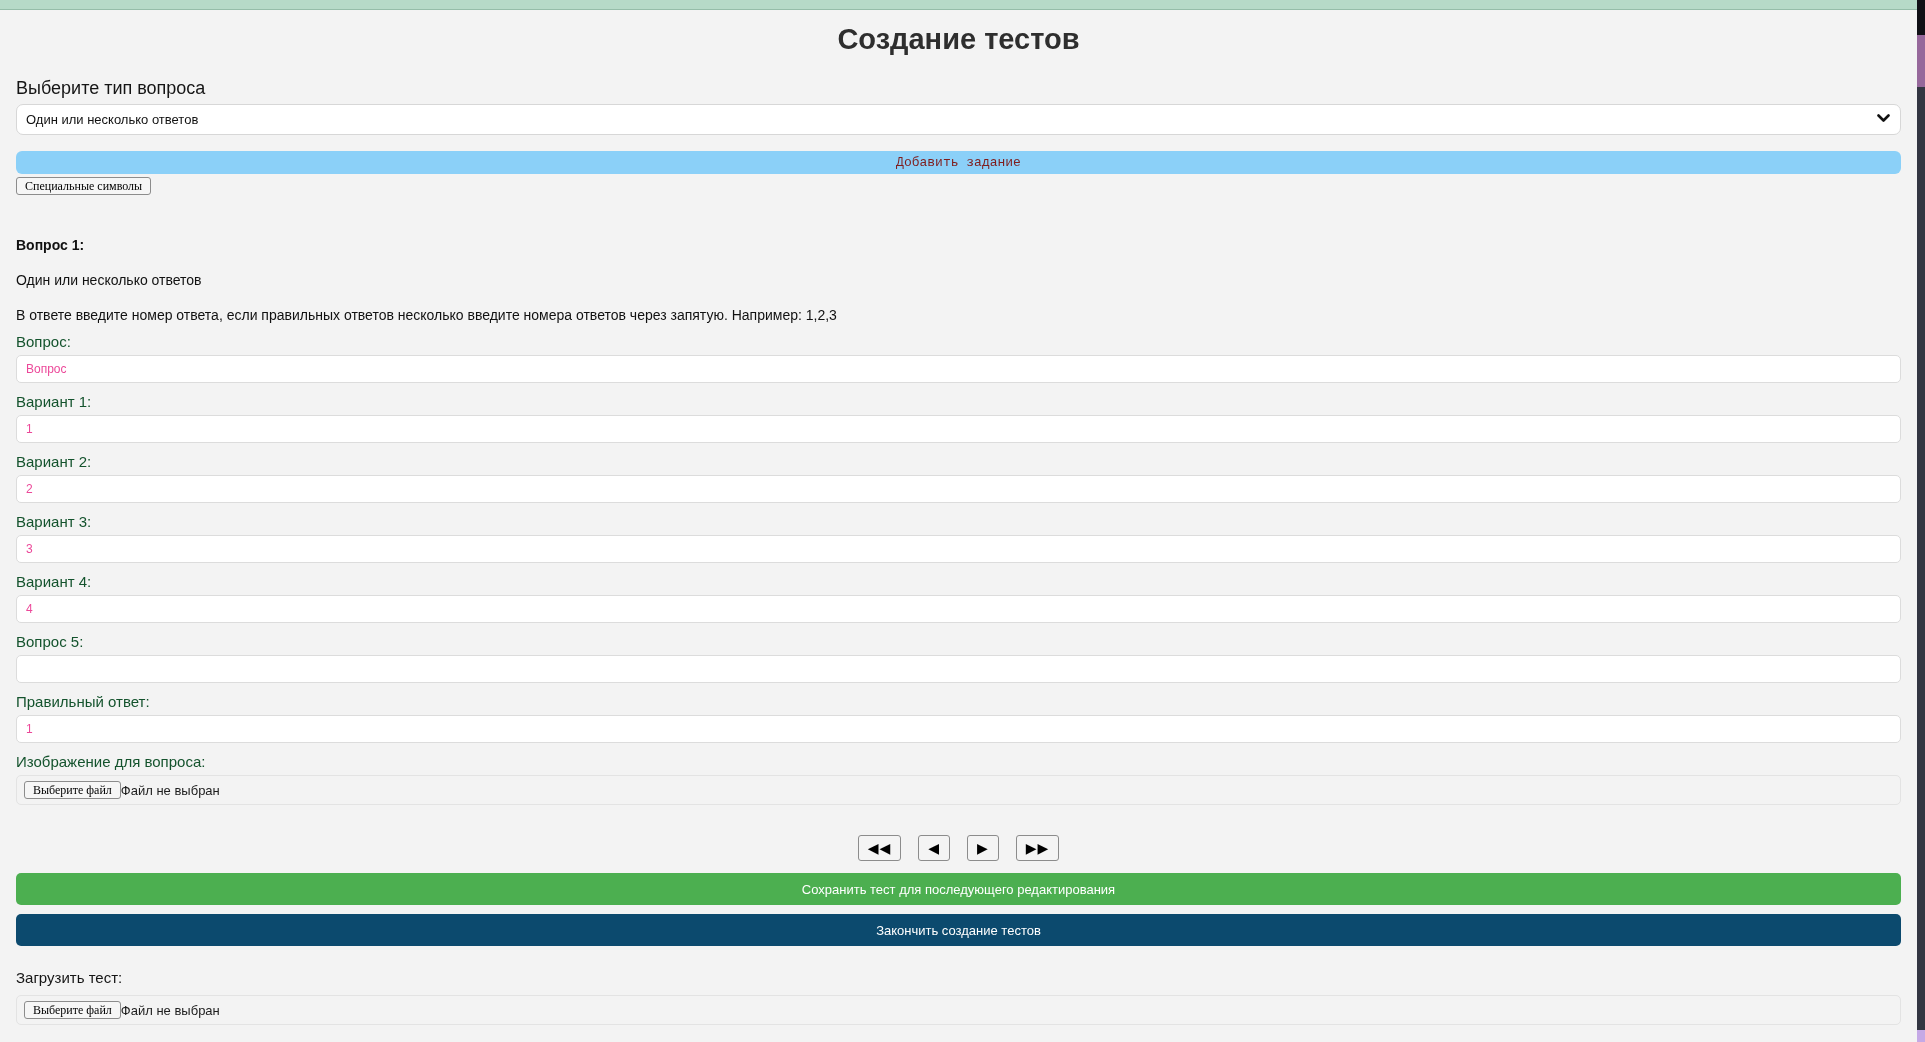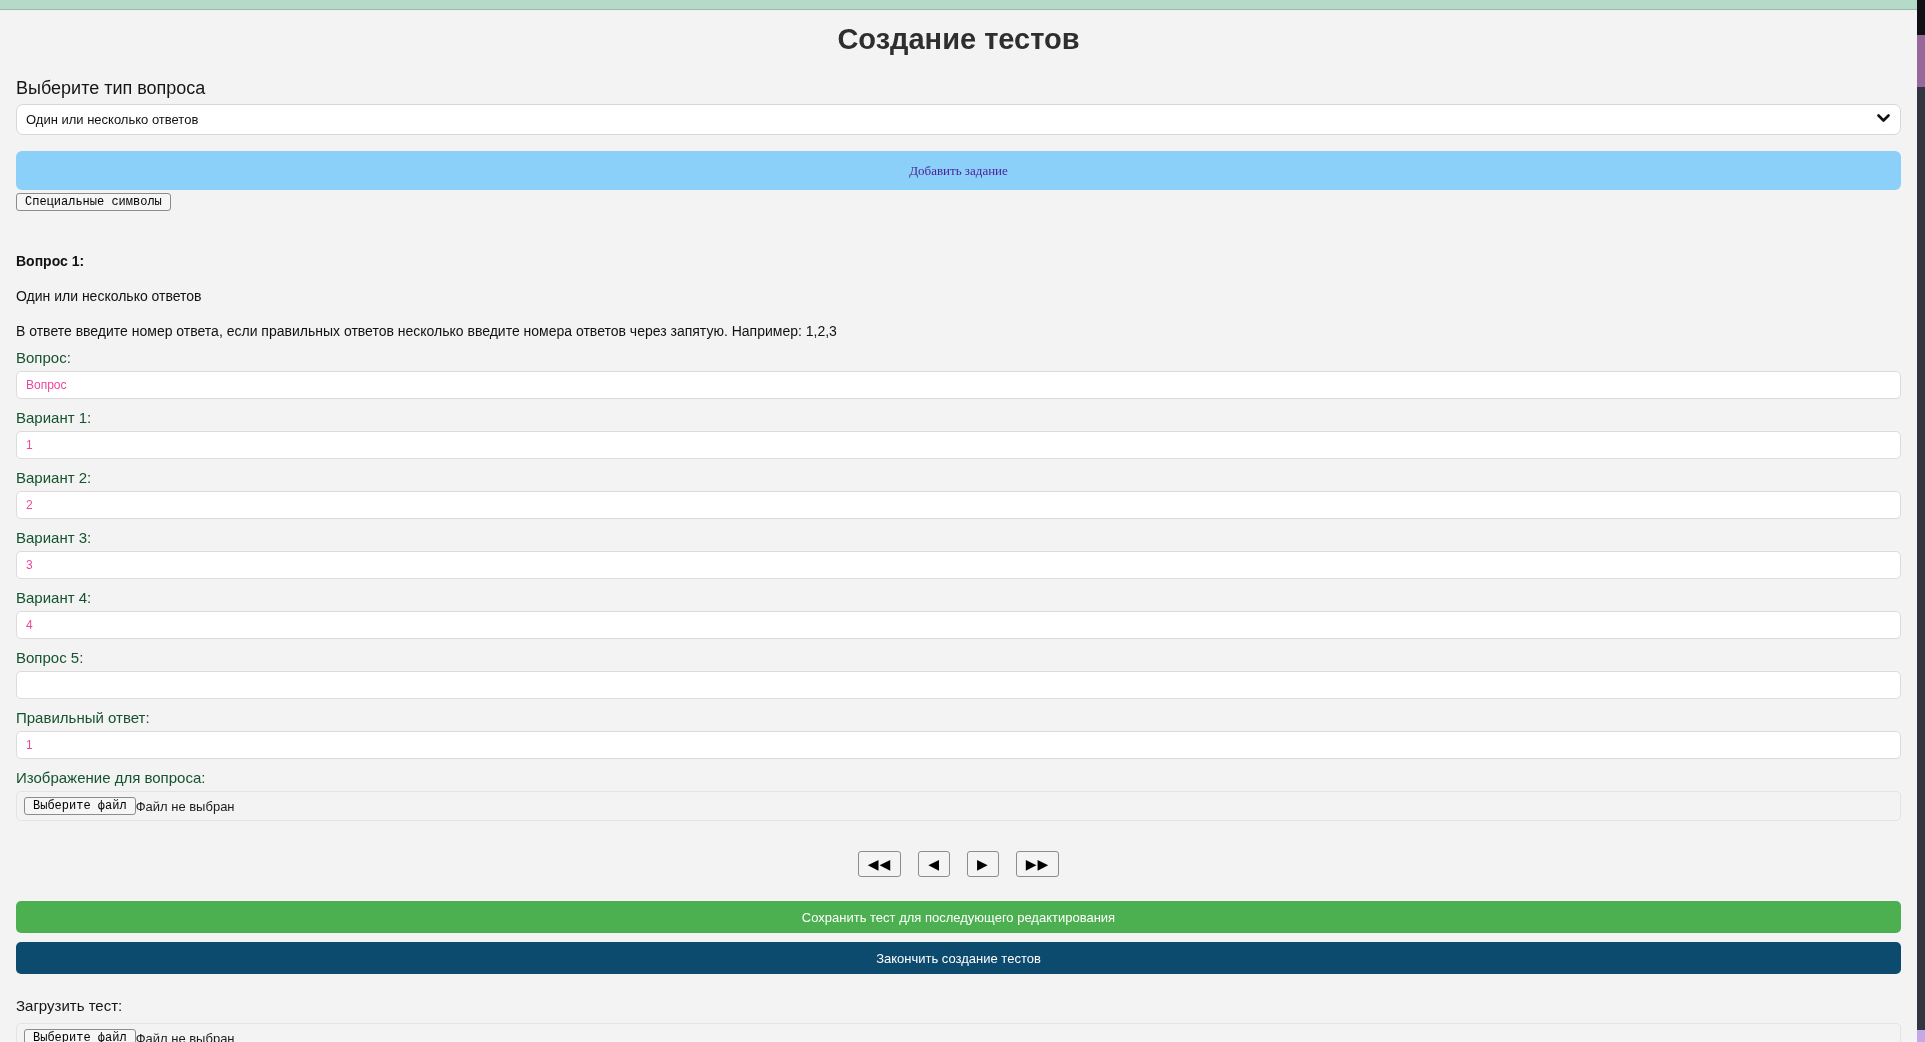--- a/index.html
+++ b/index.html
@@ -35,34 +35,34 @@
     appearance: none; -webkit-appearance: none;
     font-family: "Liberation Sans", sans-serif;
     outline: none;
   }
   .select-chevron {
     position: absolute; right: 11px; top: 10px;
     pointer-events: none; line-height: 0;
   }
 
   .add-btn {
-    display: block; width: 100%; height: 39px;
+    display: block; width: 100%; height: 23px;
     margin-top: 16px;
     background: #8bd0f8; border: none; border-radius: 6px;
-    color: #4c1d95; font-size: 13px;
-    font-family: Liberation Serif, serif;
+    color: #7f1d1d; font-size: 13px;
+    font-family: Liberation Mono, monospace;
     cursor: pointer;
   }
 
   .mini-btn {
     background: #f6f6f6;
     border: 1px solid #8c8c8c; border-radius: 3px;
     font-size: 12px; color: #000;
     padding: 1px 8px; height: 18px; line-height: 14px;
-    font-family: Liberation Mono, monospace;
+    font-family: Liberation Serif, serif;
     cursor: pointer;
   }
   .special-btn { margin-top: 3px; }
 
   .q-header { margin-top: 42px; font-size: 14px; font-weight: 700; color: #111; }
   .q-type   { margin-top: 19px; font-size: 14px; color: #111; }
   .q-instr  { margin-top: 19px; font-size: 14px; color: #111; }
 
   .fields { margin-top: 2px; }
   .f-label { font-size: 15px; color: #14532d; margin: 10px 0 5px 0; line-height: 17px; }
@@ -97,21 +97,21 @@
     cursor: pointer; letter-spacing: 1px;
   }
 
   .wide-btn {
     display: block; width: 100%; height: 32px;
     border: none; border-radius: 5px;
     color: #ffffff; font-size: 13px;
     font-family: "Liberation Sans", sans-serif;
     cursor: pointer;
   }
-  .save-btn   { margin-top: 24px; background: #4caf50; }
+  .save-btn   { margin-top: 12px; background: #4caf50; }
   .finish-btn { margin-top: 9px;  background: #0c4a6e; }
 
   .upload-label { font-size: 15px; color: #151515; margin: 23px 0 9px 0; }
 
   
   .scrollbar {
     position: fixed; top: 0; right: 0;
     width: 8px; height: 1042px;
     background: #333642;
   }

